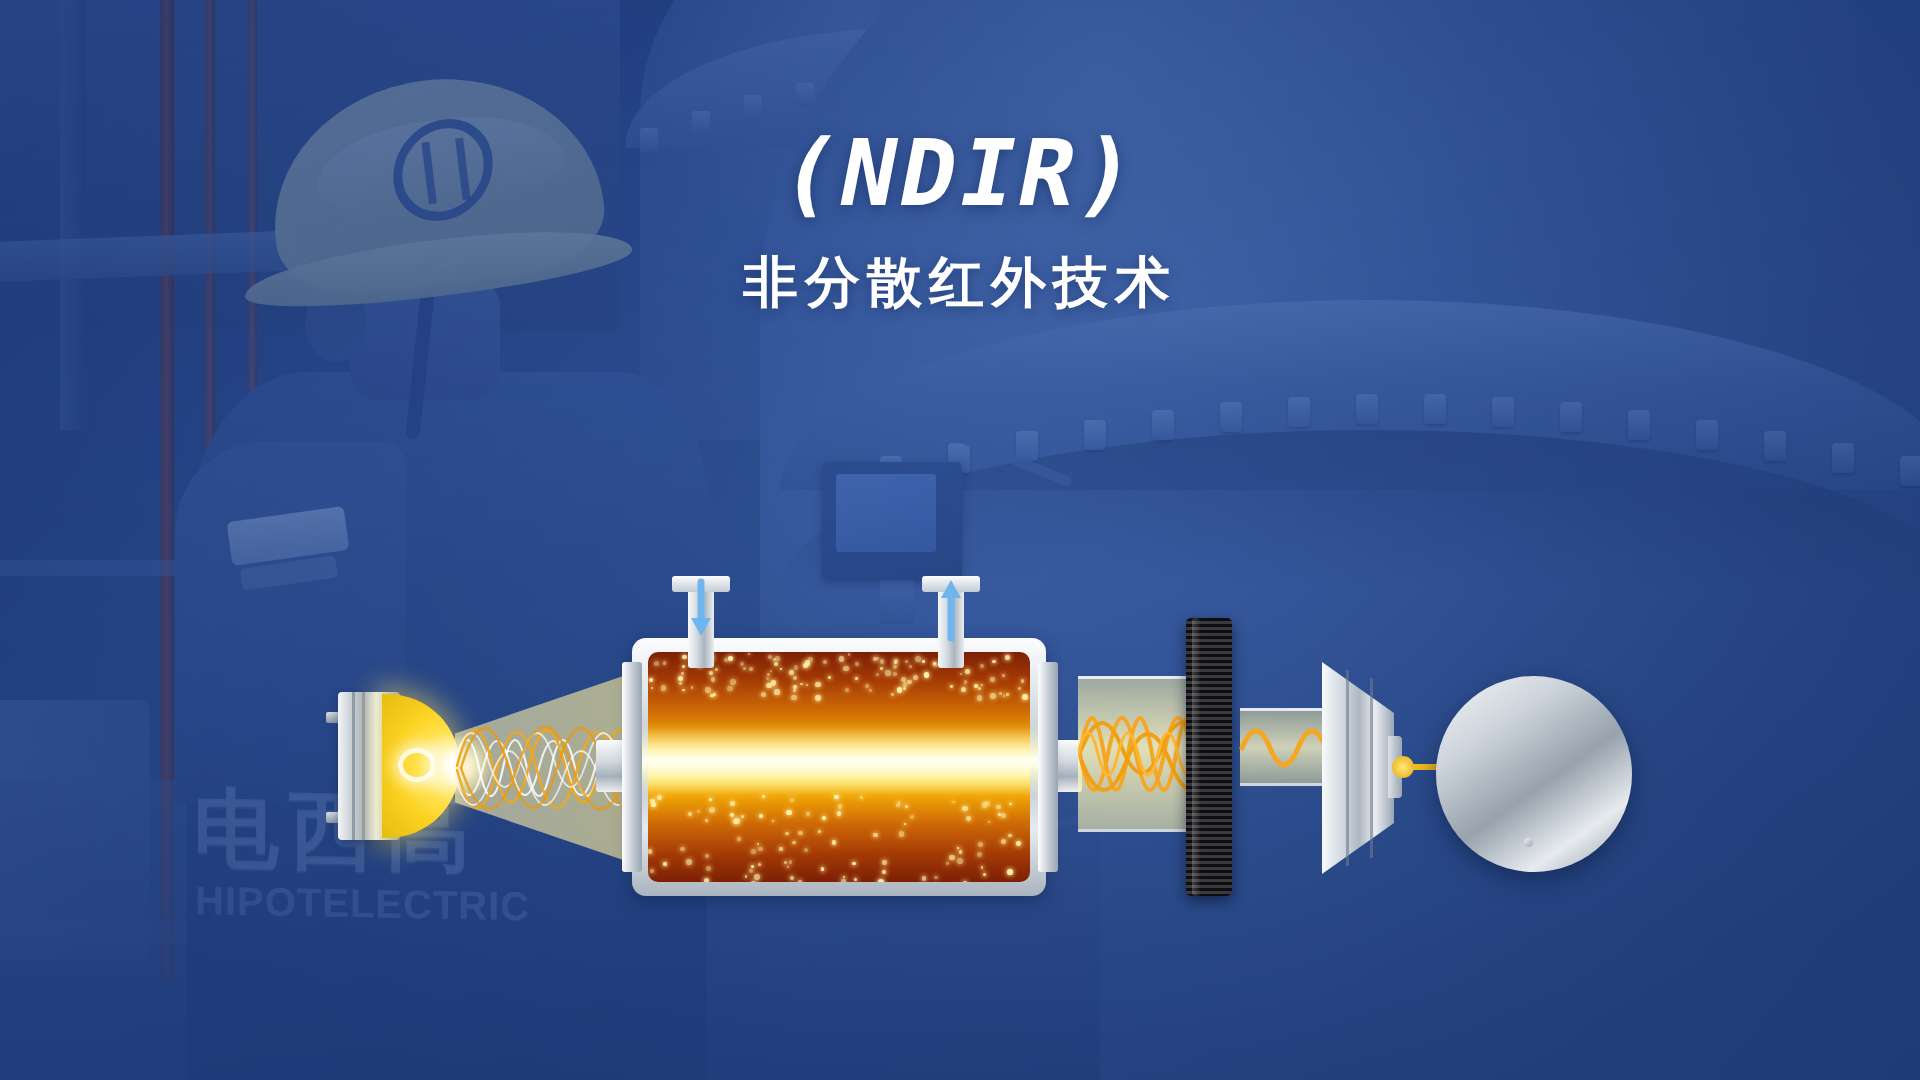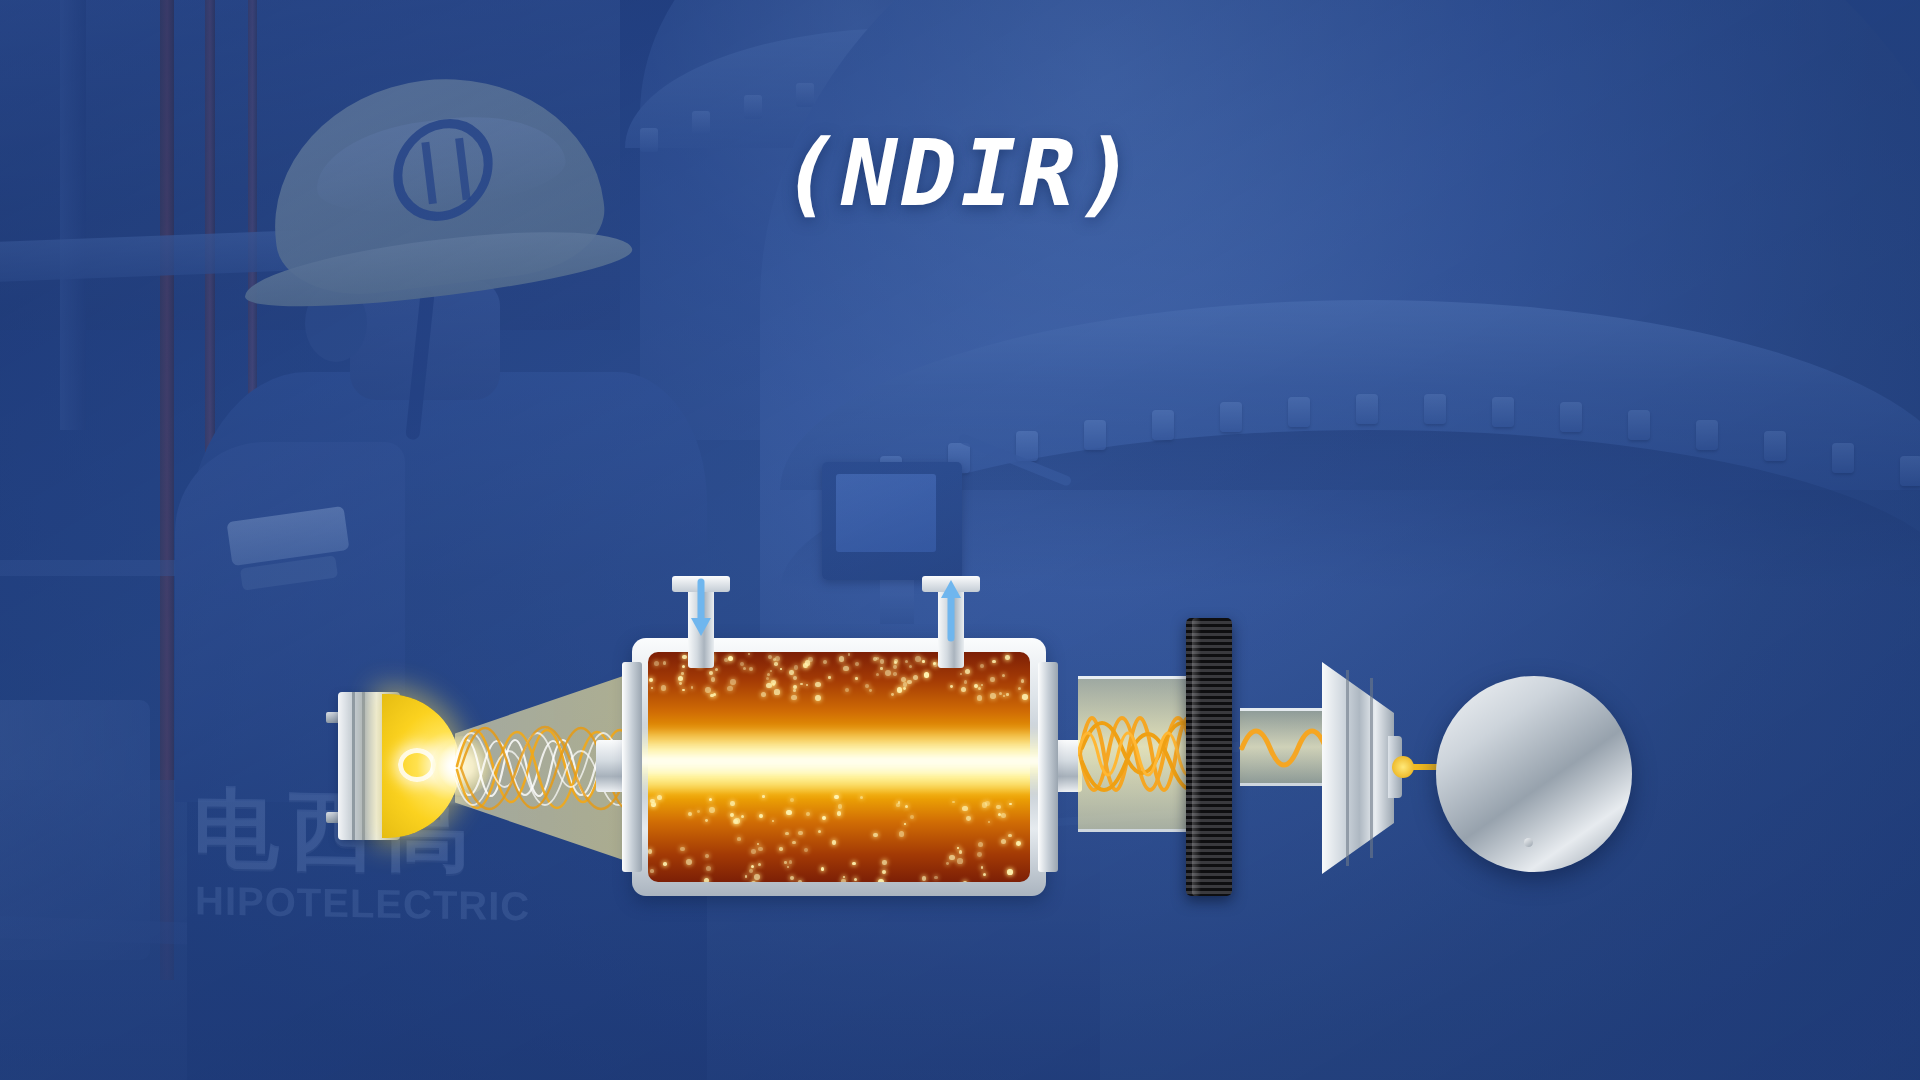--- a/index.html
+++ b/index.html
@@ -343,20 +343,21 @@
     <div class="panel">
       <div class="panel-screen"></div>
     </div>
 
     <div class="bg-wash"></div>
     <div class="bg-wash2"></div>
   </div>
 
   <div class="title-wrap">
     <div class="title-main">(NDIR)</div>
+    <div class="title-sub">非分散红外技术</div>
   </div>
 
   <div class="diagram">
 
     <div class="src-term t1"></div>
     <div class="src-term t2"></div>
     <div class="src-body"></div>
     <div class="src-rings"></div>
     <div class="src-rings2"></div>
     <div class="src-reflector"></div>

